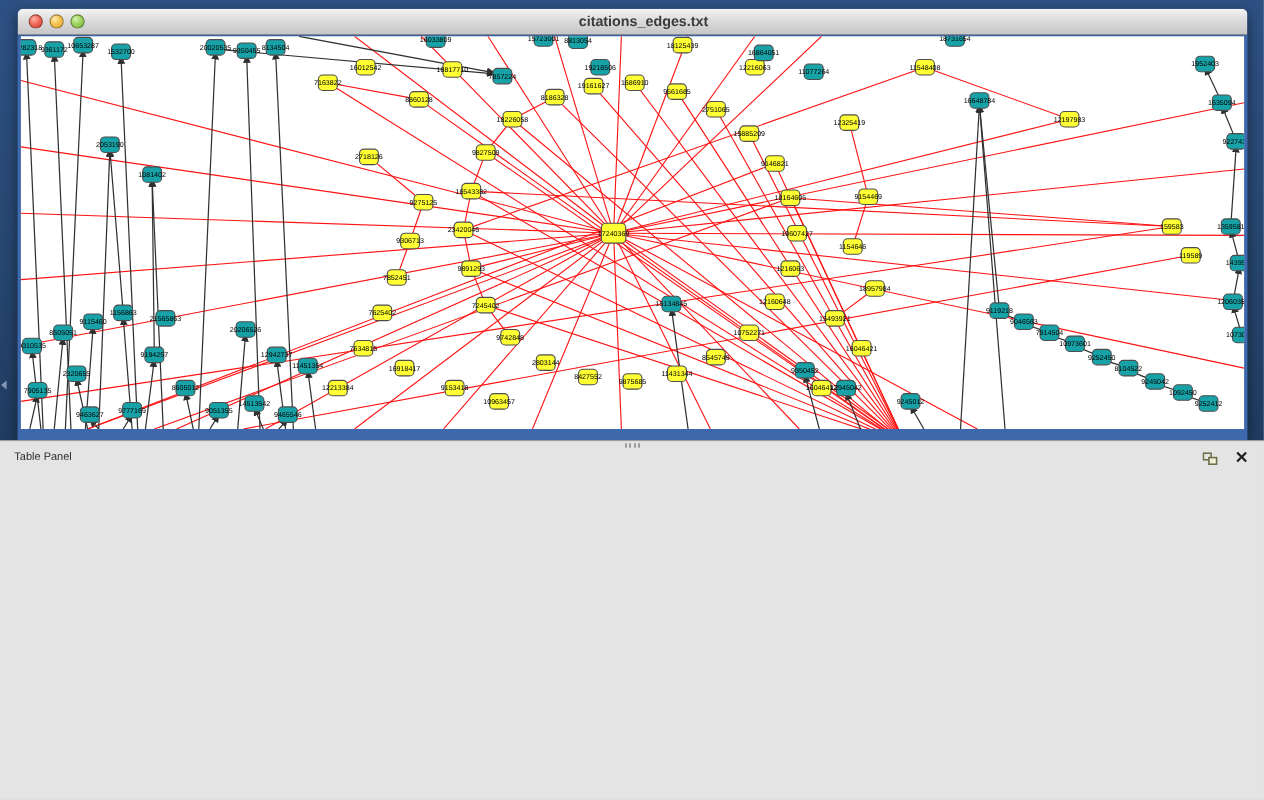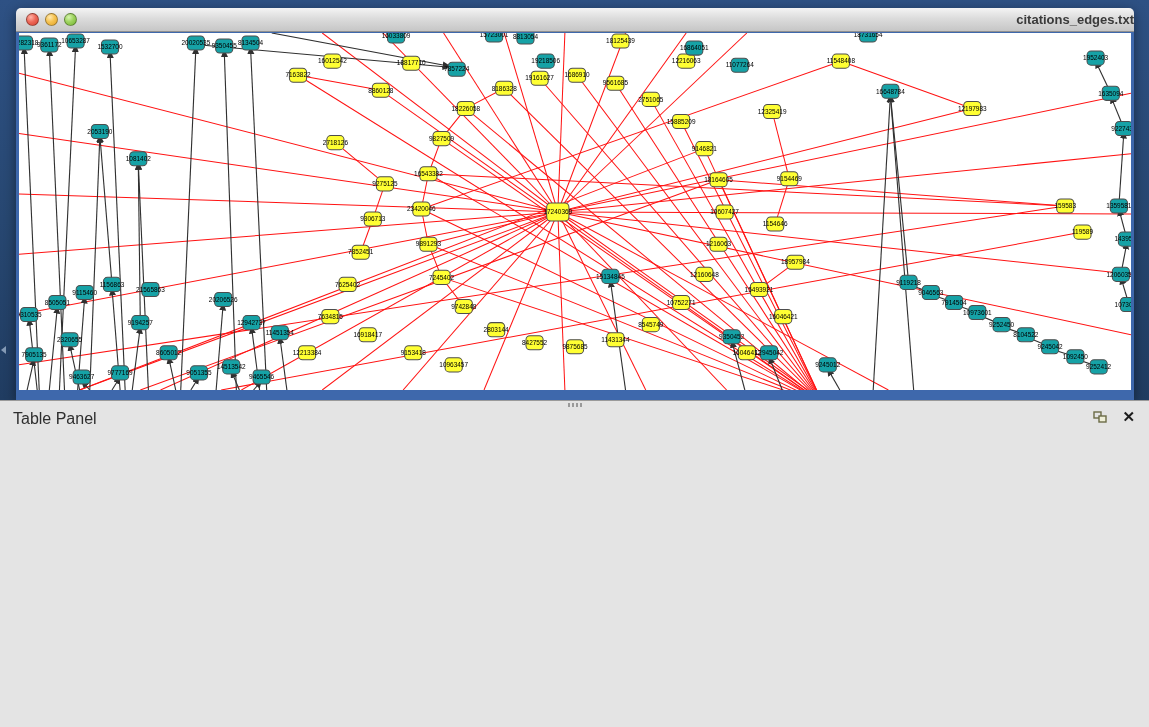--- a/index.html
+++ b/index.html
@@ -9,37 +9,37 @@
   
   .desktop { position:absolute; left:0; top:0; width:1149px; height:400px;
              background:linear-gradient(180deg,#2e5184 0%,#274771 55%,#203c61 100%); }
   .collapse-arrow { position:absolute; left:1px; top:346px; width:0; height:0;
              border-top:4px solid transparent; border-bottom:4px solid transparent; border-right:5px solid #9fb3cc; opacity:.8; }
   .net-window { position:absolute; left:16px; top:8px; width:1118px; height:392px;
              border-radius:5px 5px 0 0; box-shadow:0 3px 12px rgba(0,0,0,.45); }
   .titlebar { position:relative; height:24px; border-radius:5px 5px 0 0;
              background:linear-gradient(180deg,#f4f4f4 0%,#dcdcdc 45%,#c6c6c6 100%);
              border-bottom:1px solid #8f8f8f; }
-  .titlebar .title { position:absolute; left:0; right:0; top:4px; text-align:right;
+  .titlebar .title { position:absolute; left:0; right:0; top:4px; text-align:center;
              font-size:13px; font-weight:bold; color:#3a3a3a;margin-left:20px; }
   .lights { position:absolute; left:10px; top:5px; display:flex; gap:6px; }
   .light { width:13px; height:13px; border-radius:50%; border:1px solid rgba(0,0,0,.35); }
   .light.red    { background:radial-gradient(circle at 35% 30%,#ffb3a7,#ee6a5a 45%,#d43f2f); }
   .light.yellow { background:radial-gradient(circle at 35% 30%,#ffe9b0,#f6c351 45%,#e2a42c); }
   .light.green  { background:radial-gradient(circle at 35% 30%,#d6f5ae,#9ed35f 45%,#74b532); }
   .net-body { position:relative; height:368px; background:#3e68ac; padding:1px 3px 10px 3px; }
   .net-canvas { width:100%; height:100%; background:#ffffff; display:block; }
 
   
   .table-panel { position:absolute; left:0; top:400px; width:1149px; height:327px;
              background:#e4e4e4; border-top:1px solid #9a9a9a; }
   .grip { position:absolute; left:568px; top:2px; width:14px; height:4px;
              background:repeating-linear-gradient(90deg,#9a9a9a 0 2px,transparent 2px 4px); }
   .panel-header { position:absolute; left:0; top:5px; width:100%; height:24px; }
-  .panel-title { position:absolute; left:13px; top:4px; font-size:16px; color:#2e2e2e; }
+  .panel-title { position:absolute; left:13px; top:4px; font-size:10px; color:#2e2e2e; }
   .panel-btns { position:absolute; right:14px; top:3px; display:flex; gap:14px; align-items:center; }
   .float-btn svg, .close-btn { display:block; }
   .close-btn { font-size:15px; font-weight:bold; color:#1c1c1c; line-height:16px; cursor:default; }
 
   .statusbar { position:absolute; left:0; bottom:0; width:100%; height:25px;
              background:linear-gradient(180deg,#e2e2e2,#cfcfcf); border-top:1px solid #b5b5b5; }
   .mem { position:absolute; right:40px; top:6px; font-size:11.5px; color:#2a2a2a; }
   .memdot { position:absolute; right:14px; top:5px; width:14px; height:14px; border-radius:50%;
              border:1px solid #3c8a22; background:radial-gradient(circle at 35% 30%,#b8ef86,#6cc93a 55%,#4ea726); }
 </style>

